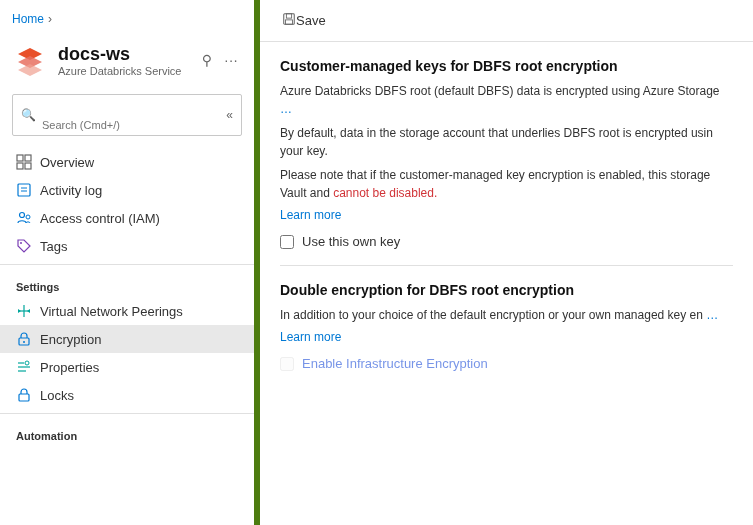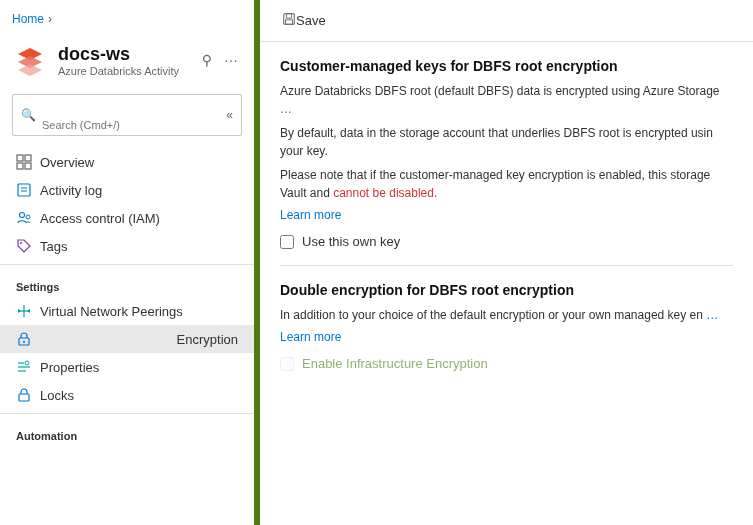--- a/index.html
+++ b/index.html
@@ -85,21 +85,21 @@
     .nav-item {
       display: flex;
       align-items: center;
       padding: 6px 16px;
       gap: 8px;
       cursor: pointer;
       font-size: 13px;
       color: #333;
       border-radius: 0;
     }
-    .nav-item.active { background: #e8e8e8; font-weight: 500; justify-content: space-between; }
+    .nav-item.active { background: #e8e8e8; font-weight: 500; }
     .nav-icon {
       width: 16px;
       height: 16px;
       display: flex;
       align-items: center;
       justify-content: center;
       flex-shrink: 0;
     }
 
     .section-label {
@@ -222,21 +222,21 @@
     <div class="app-icon">
 
       <svg viewBox="0 0 32 32" xmlns="http://www.w3.org/2000/svg">
         <polygon points="16,4 28,10 16,16 4,10" fill="#e8502a"></polygon>
         <polygon points="16,12 28,18 16,24 4,18" fill="#e87060" opacity="0.85"></polygon>
         <polygon points="16,20 28,26 16,32 4,26" fill="#f0a090" opacity="0.7"></polygon>
       </svg>
     </div>
     <div class="app-title-block">
       <div class="app-title">docs-ws</div>
-      <div class="app-subtitle">Azure Databricks Activity</div>
+      <div class="app-subtitle">Azure Databricks Service</div>
     </div>
     <div class="app-actions">
       <button title="Pin">
         <span>⚲</span>
       </button>
       <button title="More">
         <span>···</span>
       </button>
     </div>
   </div>
@@ -388,18 +388,18 @@
 
     <div>
       <div class="section-title">Double encryption for DBFS root encryption</div>
       <p class="description">
         <span>In addition to your choice of the default encryption or your own managed key en</span>
         <span class="highlight" style="color:#0078d4;"> …</span>
       </p>
       <a class="learn-more" href="#">Learn more</a>
       <div class="checkbox-row disabled-checkbox">
         <input type="checkbox" id="chk-infra" disabled="" style="opacity: 0.6;">
-        <label for="chk-infra" style="color:#4d7c0f;">Enable Infrastructure Encryption</label>
+        <label for="chk-infra" style="color:#1d4ed8;">Enable Infrastructure Encryption</label>
       </div>
     </div>
 
   </div>
 </div>
 
 </body></html>

